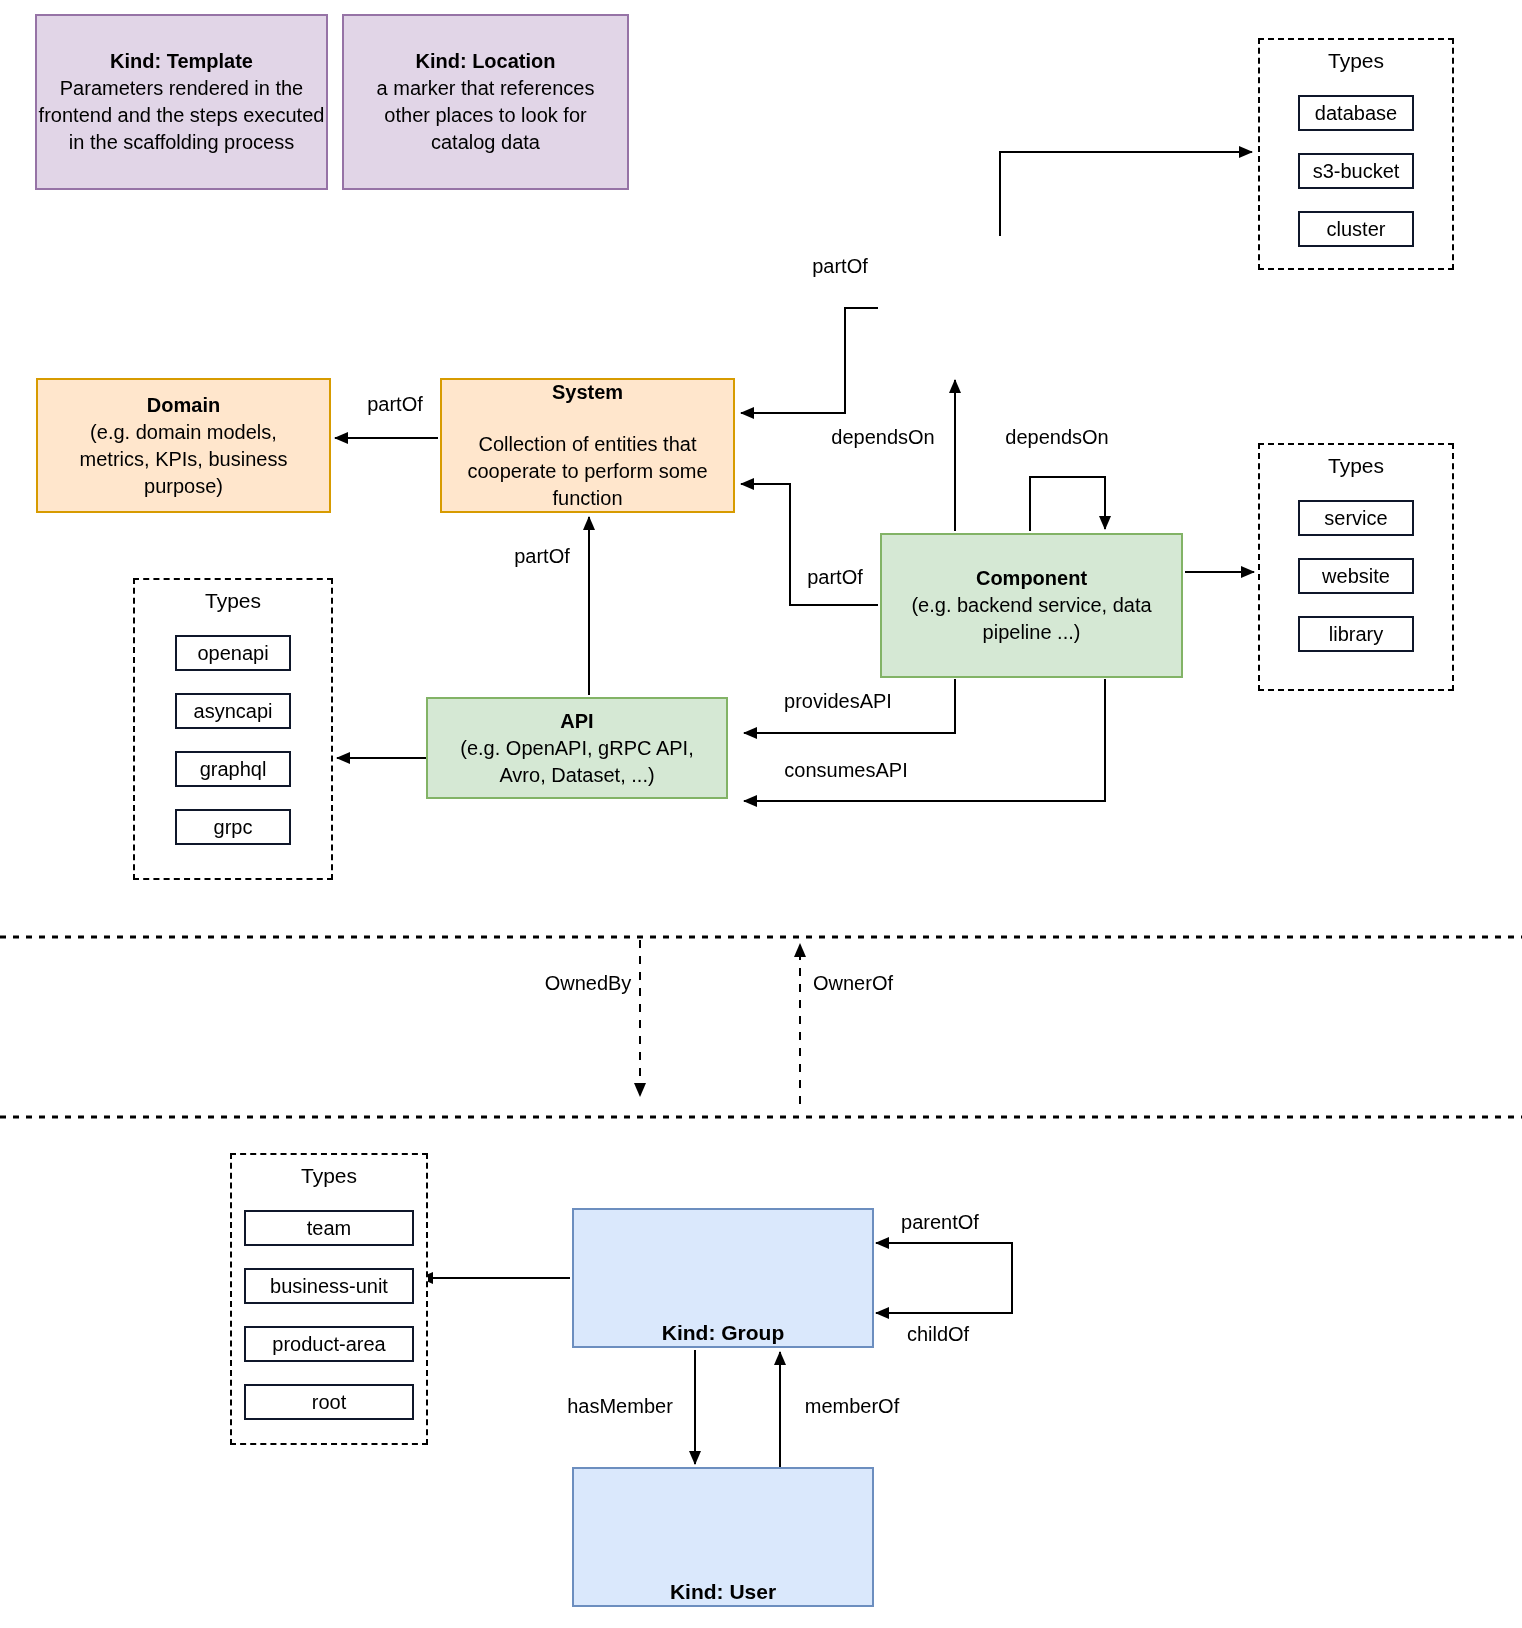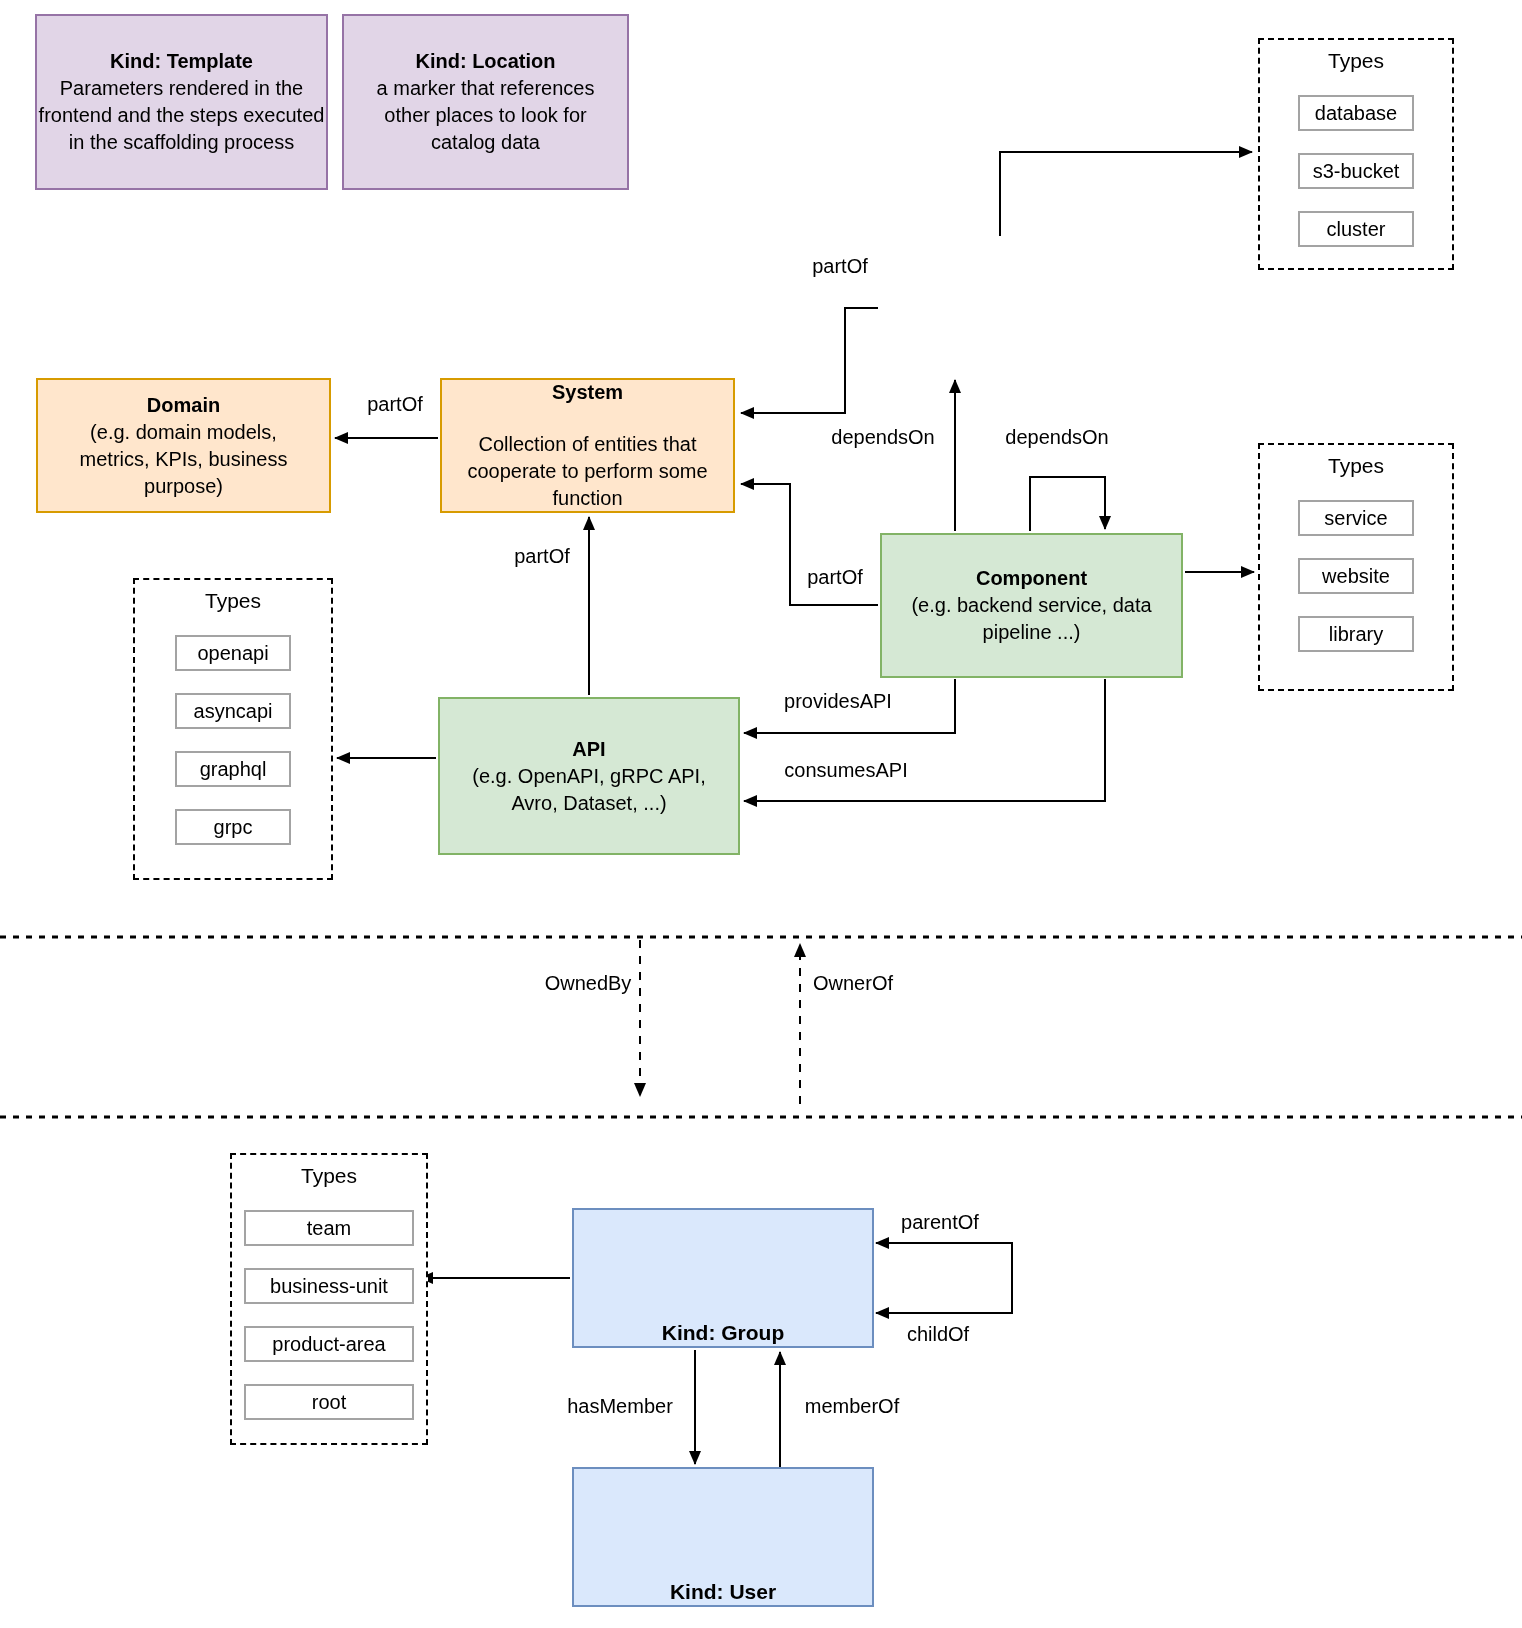--- a/index.html
+++ b/index.html
@@ -28,21 +28,21 @@
   .node.blue .title { font-size:21px; }
 
   .types-panel {
     position:absolute; box-sizing:border-box; z-index:2;
     border:2px dashed #000; background:var(--canvas);
     display:flex; flex-direction:column; align-items:center;
   }
   .types-title { margin-top:9px; font-size:21px; line-height:24px; }
   .type-item {
     margin-top:22px; width:116px; height:36px; line-height:32px;
-    box-sizing:border-box; border:2px solid #a3a3a3; background:#fff;
+    box-sizing:border-box; border:2px solid #0f172a; background:#fff;
     text-align:center; font-size:20px; white-space:nowrap;
   }
   .types-panel.wide .type-item { width:170px; }
 
   .edge-label {
     position:absolute; z-index:3; transform:translate(-50%,-50%);
     font-size:20px; white-space:nowrap; background:var(--canvas); padding:0 3px;
   }
 </style>
 </head>
@@ -99,21 +99,21 @@
   <div class="node orange" style="left:440px; top:378px; width:295px; height:135px;gap:25px;">
     <div class="title">System</div>
     <div class="desc" style="max-width:252px;">Collection of entities that cooperate to perform some function</div>
   </div>
 
   <div class="node green" style="left:880px; top:533px; width:303px; height:145px;">
     <div class="title">Component</div>
     <div class="desc" style="max-width:265px;">(e.g. backend service, data pipeline ...)</div>
   </div>
 
-  <div class="node green" style="left:438px; top:697px; width:302px; height:158px;align-items:center;">
+  <div class="node green" style="left:426px; top:697px; width:302px; height:102px;align-items:center;">
     <div class="title">API</div>
     <div class="desc" style="max-width:250px;">(e.g. OpenAPI, gRPC API, Avro, Dataset, ...)</div>
   </div>
 
   <div class="node blue" style="left:572px; top:1208px; width:302px; height:140px;">
     <div class="title">Kind: Group</div>
   </div>
 
   <div class="node blue" style="left:572px; top:1467px; width:302px; height:140px;">
     <div class="title">Kind: User</div>

